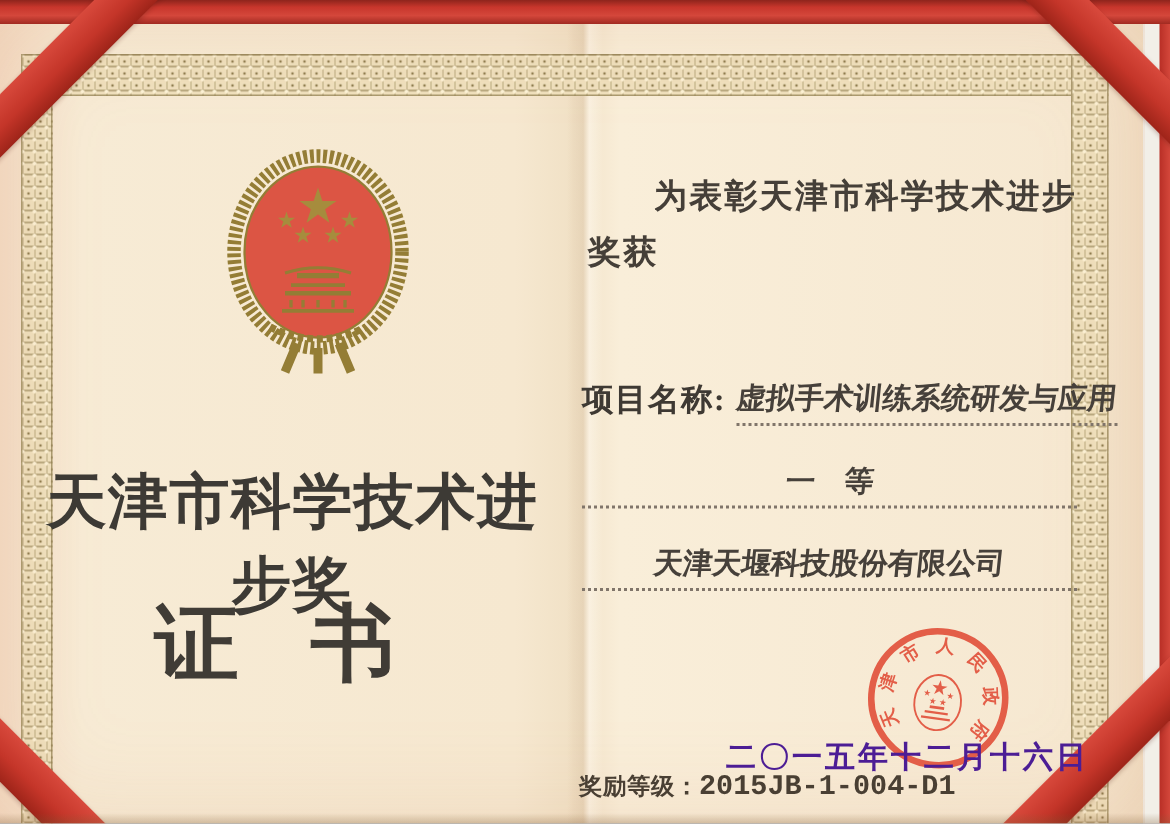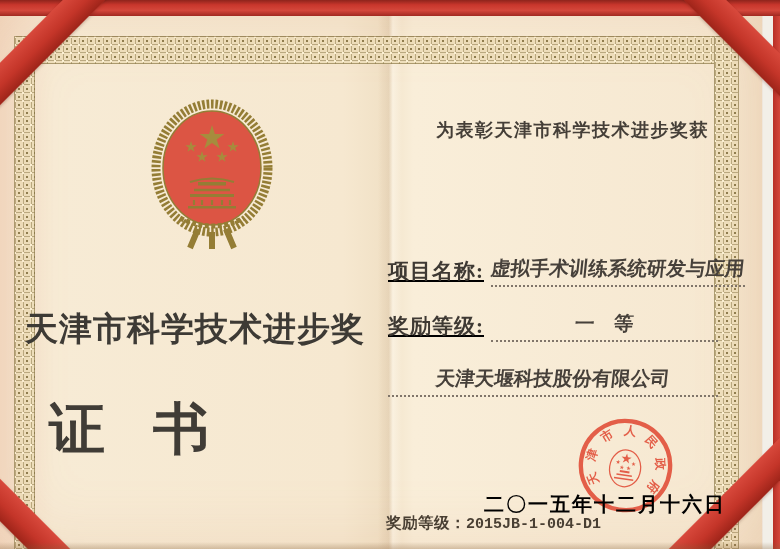--- a/index.html
+++ b/index.html
@@ -44,40 +44,40 @@
   .ribbon{position:absolute;width:200px;height:30px;z-index:4;
     background:linear-gradient(180deg,#d8493c 0%,#c43529 55%,#9e2419 100%);
     box-shadow:0 1px 3px rgba(80,20,10,.25);}
   .ribbon-tl{left:-58px;top:27px;transform:rotate(-45deg);}
   .ribbon-tr{left:649px;top:29px;transform:rotate(45deg);}
   .ribbon-bl{left:-73px;top:512px;transform:rotate(45deg);}
   .ribbon-br{left:632px;top:492px;transform:rotate(-45deg);}
   
   .emblem{position:absolute;left:150px;top:98px;width:124px;height:152px;z-index:5;}
   .award-title{position:absolute;left:25px;top:307px;width:340px;z-index:5;
-    text-align:center;font-size:33px;font-weight:700;letter-spacing:1px;color:#3d3a35;}
+    text-align:center;font-size:40px;font-weight:700;letter-spacing:1px;color:#3d3a35;}
   .cert-title{position:absolute;left:25px;top:392px;width:340px;z-index:5;
-    text-align:left;font-size:56px;font-weight:700;letter-spacing:48px;text-indent:24px;color:#403c36;}
+    text-align:center;font-size:56px;font-weight:700;letter-spacing:48px;text-indent:24px;color:#403c36;}
   
   .citation{position:absolute;left:392px;top:112px;width:328px;z-index:5;
-    font-size:18px;line-height:37px;letter-spacing:1.5px;color:#453f38;font-weight:600;}
+    font-size:22px;line-height:37px;letter-spacing:1.5px;color:#453f38;font-weight:600;}
   .cit-l1{text-indent:44px;}
   .fields{position:absolute;left:388px;top:252px;width:330px;z-index:5;}
-  .field-row{display:flex;align-items:center;height:37px;margin-bottom:18px;text-decoration:underline;}
+  .field-row{display:flex;align-items:flex-start;height:37px;margin-bottom:18px;}
   .field-label{font-size:21px;font-weight:700;letter-spacing:1px;color:#3e3933;white-space:nowrap;padding-right:7px;}
   .field-value{flex:1;text-align:center;border-bottom:2px dotted #80756a;padding-bottom:3px;
     font-size:19.5px;color:#46403a;white-space:nowrap;font-weight:600;}
   .field-value .kai{display:inline-block;transform:skewX(-6deg);}
   .seal{position:absolute;left:577px;top:417px;width:97px;height:97px;z-index:5;
     transform:rotate(8deg);opacity:.93;}
   .date-line{position:absolute;left:460px;top:491px;width:266px;z-index:6;
-    text-align:right;font-size:20px;letter-spacing:2px;color:#000000;font-weight:600;}
+    text-align:right;font-size:20px;letter-spacing:2px;color:#4c1d95;font-weight:600;}
   .serial-line{position:absolute;left:386px;top:513px;z-index:6;
     font-size:15.5px;color:#493f33;letter-spacing:.5px;font-weight:600;}
-  .serial-number{font-family:"Liberation Mono","DejaVu Sans Mono",monospace;font-size:15px;letter-spacing:0;}
+  .serial-number{font-family:"Liberation Mono","DejaVu Sans Mono",monospace;font-size:19px;letter-spacing:0;}
 </style>
 </head>
 <body>
 
 <div id="stage">
 
   <div class="paper"></div>
   <div class="fold"></div>
   <div class="white-right"></div>
   <div class="red-right"></div>
@@ -129,21 +129,20 @@
   <div class="citation">
     <div class="cit-l1">为表彰天津市科学技术进步奖获</div>
   </div>
 
   <div class="fields">
     <div class="field-row">
       <span class="field-label">项目名称:</span>
       <span class="field-value"><span class="kai">虚拟手术训练系统研发与应用</span></span>
     </div>
     <div class="field-row">
-      <span class="field-label">奖励等级:</span>
       <span class="field-value"><span class="kai">一　等</span></span>
     </div>
     <div class="field-row">
       <span class="field-value"><span class="kai">天津天堰科技股份有限公司</span></span>
     </div>
   </div>
 
   <svg class="seal" viewBox="0 0 100 100" aria-hidden="true">
     <circle cx="50" cy="50" r="46" fill="none" stroke="#e2543e" stroke-width="4.5"></circle>
     <g fill="#e2543e" font-size="12.5" font-weight="bold" text-anchor="middle">

